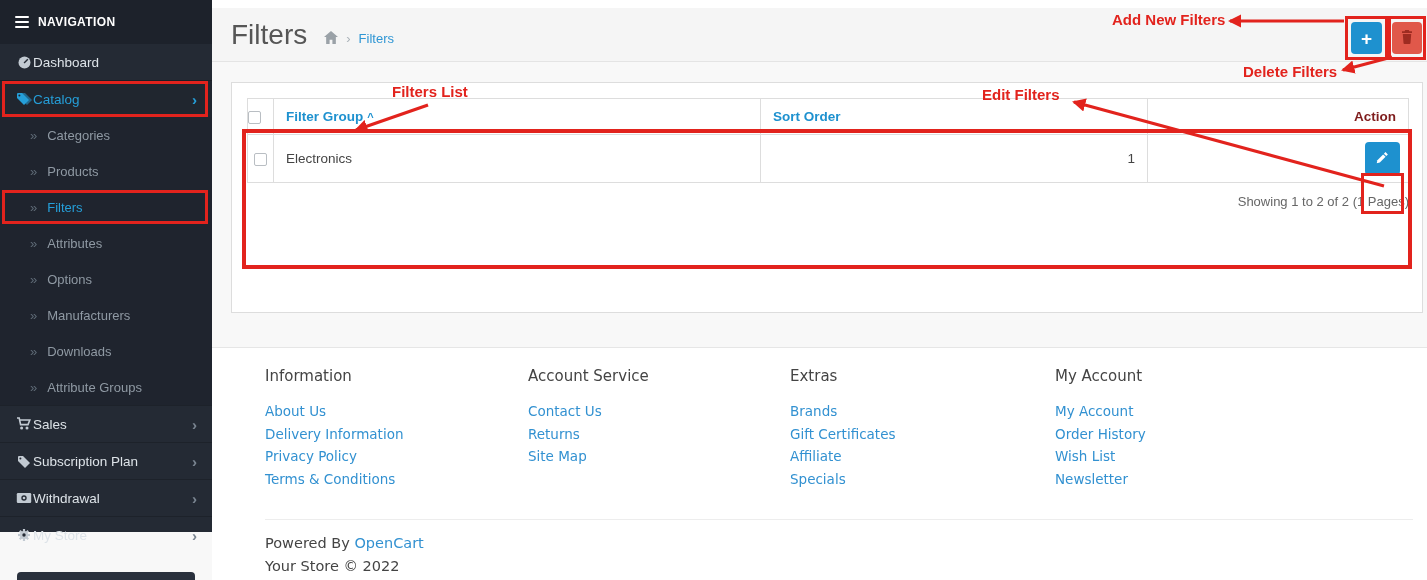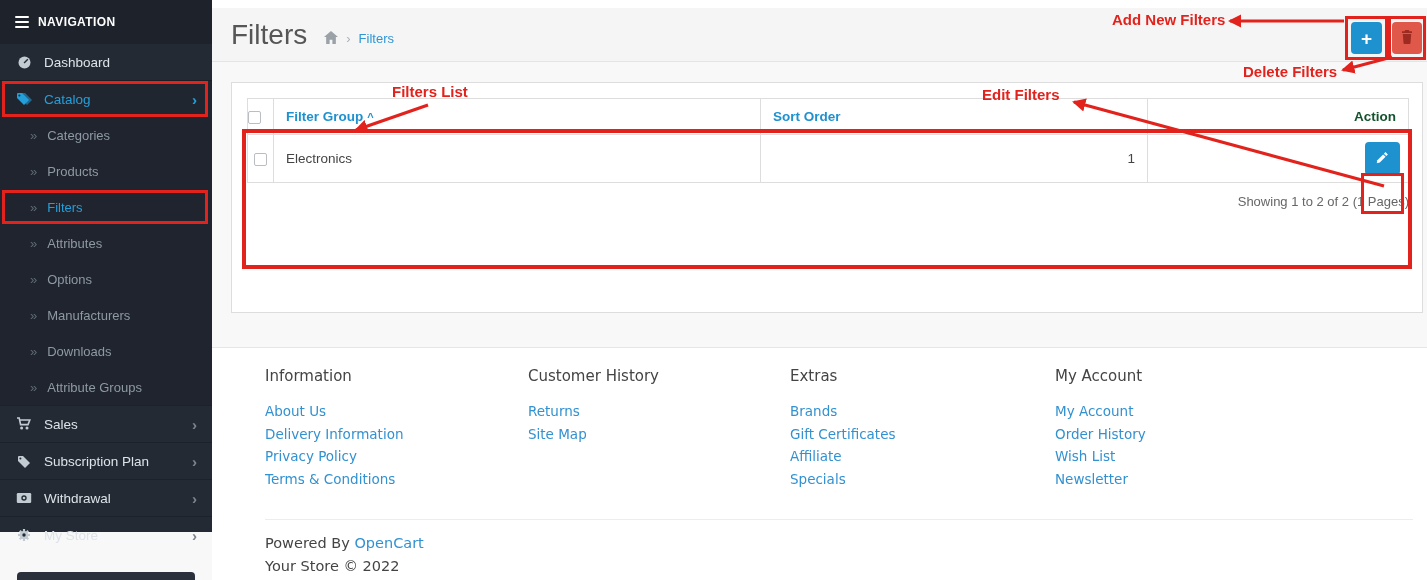--- a/index.html
+++ b/index.html
@@ -6,21 +6,21 @@
   html,body { width:1427px; height:580px; overflow:hidden; }
   body { font-family:"Liberation Sans", sans-serif; }
   .app { position:relative; width:1427px; height:580px; background:#F8F8F8; overflow:hidden; }
 
   
   .sidebar { position:absolute; left:0; top:0; width:212px; height:532px; background:#242A34; z-index:2; }
   .nav-header { height:44px; background:#1D222B; display:flex; align-items:center; padding-left:15px; gap:9px;
                 color:#FFFFFF; font-size:12px; font-weight:bold; letter-spacing:.4px; }
   .burger { display:inline-flex; flex-direction:column; gap:3px; }
   .burger span { width:14px; height:2px; background:#fff; border-radius:1px; }
-  .side-item { height:36px; display:flex; align-items:center; padding:0 15px; gap:11px; cursor:pointer;
+  .side-item { height:36px; display:flex; align-items:center; padding:0 15px; cursor:pointer;
                color:#DDE3E8; font-size:13.5px; }
   .side-item.main { height:37px; border-top:1px solid rgba(0,0,0,.18); }
   .side-item.first { border-top:none; height:36px; }
   .side-item .grow { flex:1; }
   .side-item .chev { color:#7A8591; font-size:15px; font-weight:bold; line-height:1; }
   .side-item.active { color:#259FD9; background:#20262F; }
   .side-item.active .chev { color:#259FD9; }
   .submenu { background:#1F242E; }
   .sub-item { height:36px; display:flex; align-items:center; padding-left:30px; gap:10px;
               color:#8F99A3; font-size:13px; cursor:pointer; }
@@ -48,21 +48,21 @@
   .panel-heading { height:36px; background:#F5F5F5; border-bottom:1px solid #DDDDDD; display:flex;
                    align-items:center; gap:9px; padding-left:15px; font-size:15px; color:#333; }
   .panel-body { padding:15px; }
   table.grid { width:1162px; border-collapse:collapse; table-layout:fixed; }
   table.grid th, table.grid td { border:1px solid #DDDDDD; font-size:13.5px; }
   table.grid th { height:36px; padding:0 12px; text-align:left; }
   table.grid td { height:48px; padding:0 12px; color:#444; }
   .th-sort { color:#1E91CF; font-weight:bold; cursor:pointer; }
   .th-right { text-align:left; }
   .td-right { text-align:right; }
-  .th-action { color:#14532d; font-weight:bold; text-align:right !important; }
+  .th-action { color:#7f1d1d; font-weight:bold; text-align:right !important; }
   .cell-check { text-align:center; padding:0 !important; }
   .checkbox { display:inline-block; width:13px; height:13px; border:1px solid #B9BEC3; border-radius:2px;
               background:#fff; vertical-align:middle; cursor:pointer; }
   .checkbox.focus { border:1px solid #4D90D9; }
   .sort-caret { font-size:11px; color:#1E91CF; margin-left:4px; font-weight:bold; }
   .edit-btn { width:35px; height:33px; background:#1E91CF; border:none; border-radius:4px; cursor:pointer;
               display:inline-flex; align-items:center; justify-content:center; }
   .action-cell { text-align:right; padding-right:8px !important; }
   .showing { margin-top:11px; text-align:right; font-size:13px; color:#666; padding-right:0; width:1162px; }
 
@@ -290,22 +290,23 @@
       <div>
         <div class="f-head">Information</div>
         <ul class="f-links">
           <li><a>About Us</a></li>
           <li><a>Delivery Information</a></li>
           <li><a>Privacy Policy</a></li>
           <li><a>Terms &amp; Conditions</a></li>
         </ul>
       </div>
       <div>
-        <div class="f-head">Customer History</div>
+        <div class="f-head">Account Service</div>
         <ul class="f-links">
+          <li><a>Contact Us</a></li>
           <li><a>Returns</a></li>
           <li><a>Site Map</a></li>
         </ul>
       </div>
       <div>
         <div class="f-head">Extras</div>
         <ul class="f-links">
           <li><a>Brands</a></li>
           <li><a>Gift Certificates</a></li>
           <li><a>Affiliate</a></li>

